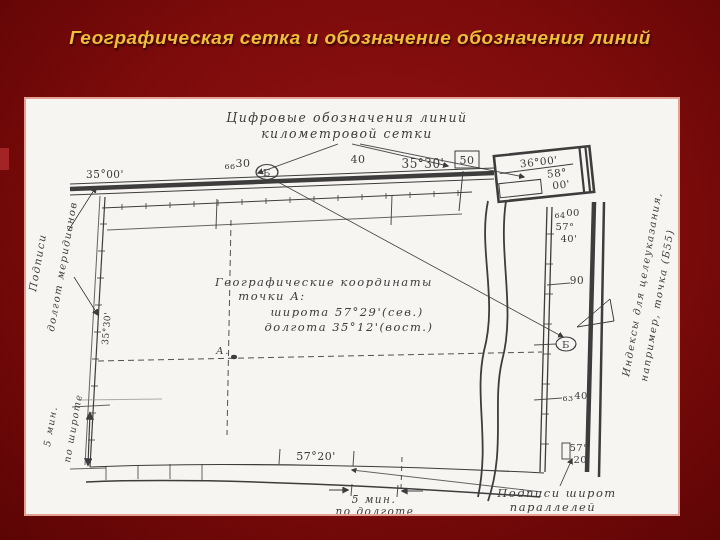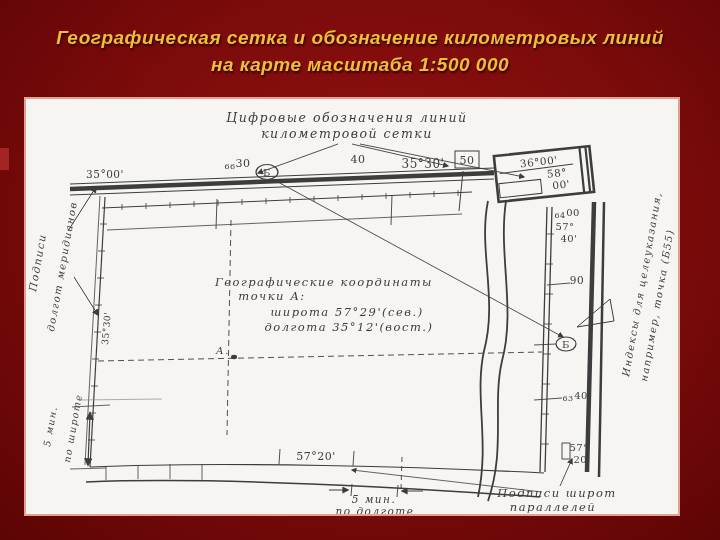--- a/index.html
+++ b/index.html
@@ -17,22 +17,21 @@
   .num{letter-spacing:.5px;}
   .ink{stroke:#3d3d3d;fill:none;}
   .faint{stroke:#8a8a8a;fill:none;}
 </style>
 </head>
 <body>
 
 <div class="slide">
 
   <div class="title">
-    <div>Географическая сетка и обозначение километровых линий</div>
-    <div>на карте масштаба 1:500 000</div>
+    <div>Географическая сетка и обозначение обозначения линий</div>
   </div>
 
   <div class="edge-mark"></div>
 
   <div class="panel">
     <svg viewBox="0 0 652 415">
       <defs>
         <marker id="ah" viewBox="0 0 10 10" refX="8" refY="5" markerWidth="7" markerHeight="7" orient="auto-start-reverse">
           <path d="M0,0 L10,5 L0,10 z" fill="#3d3d3d"></path>
         </marker>

